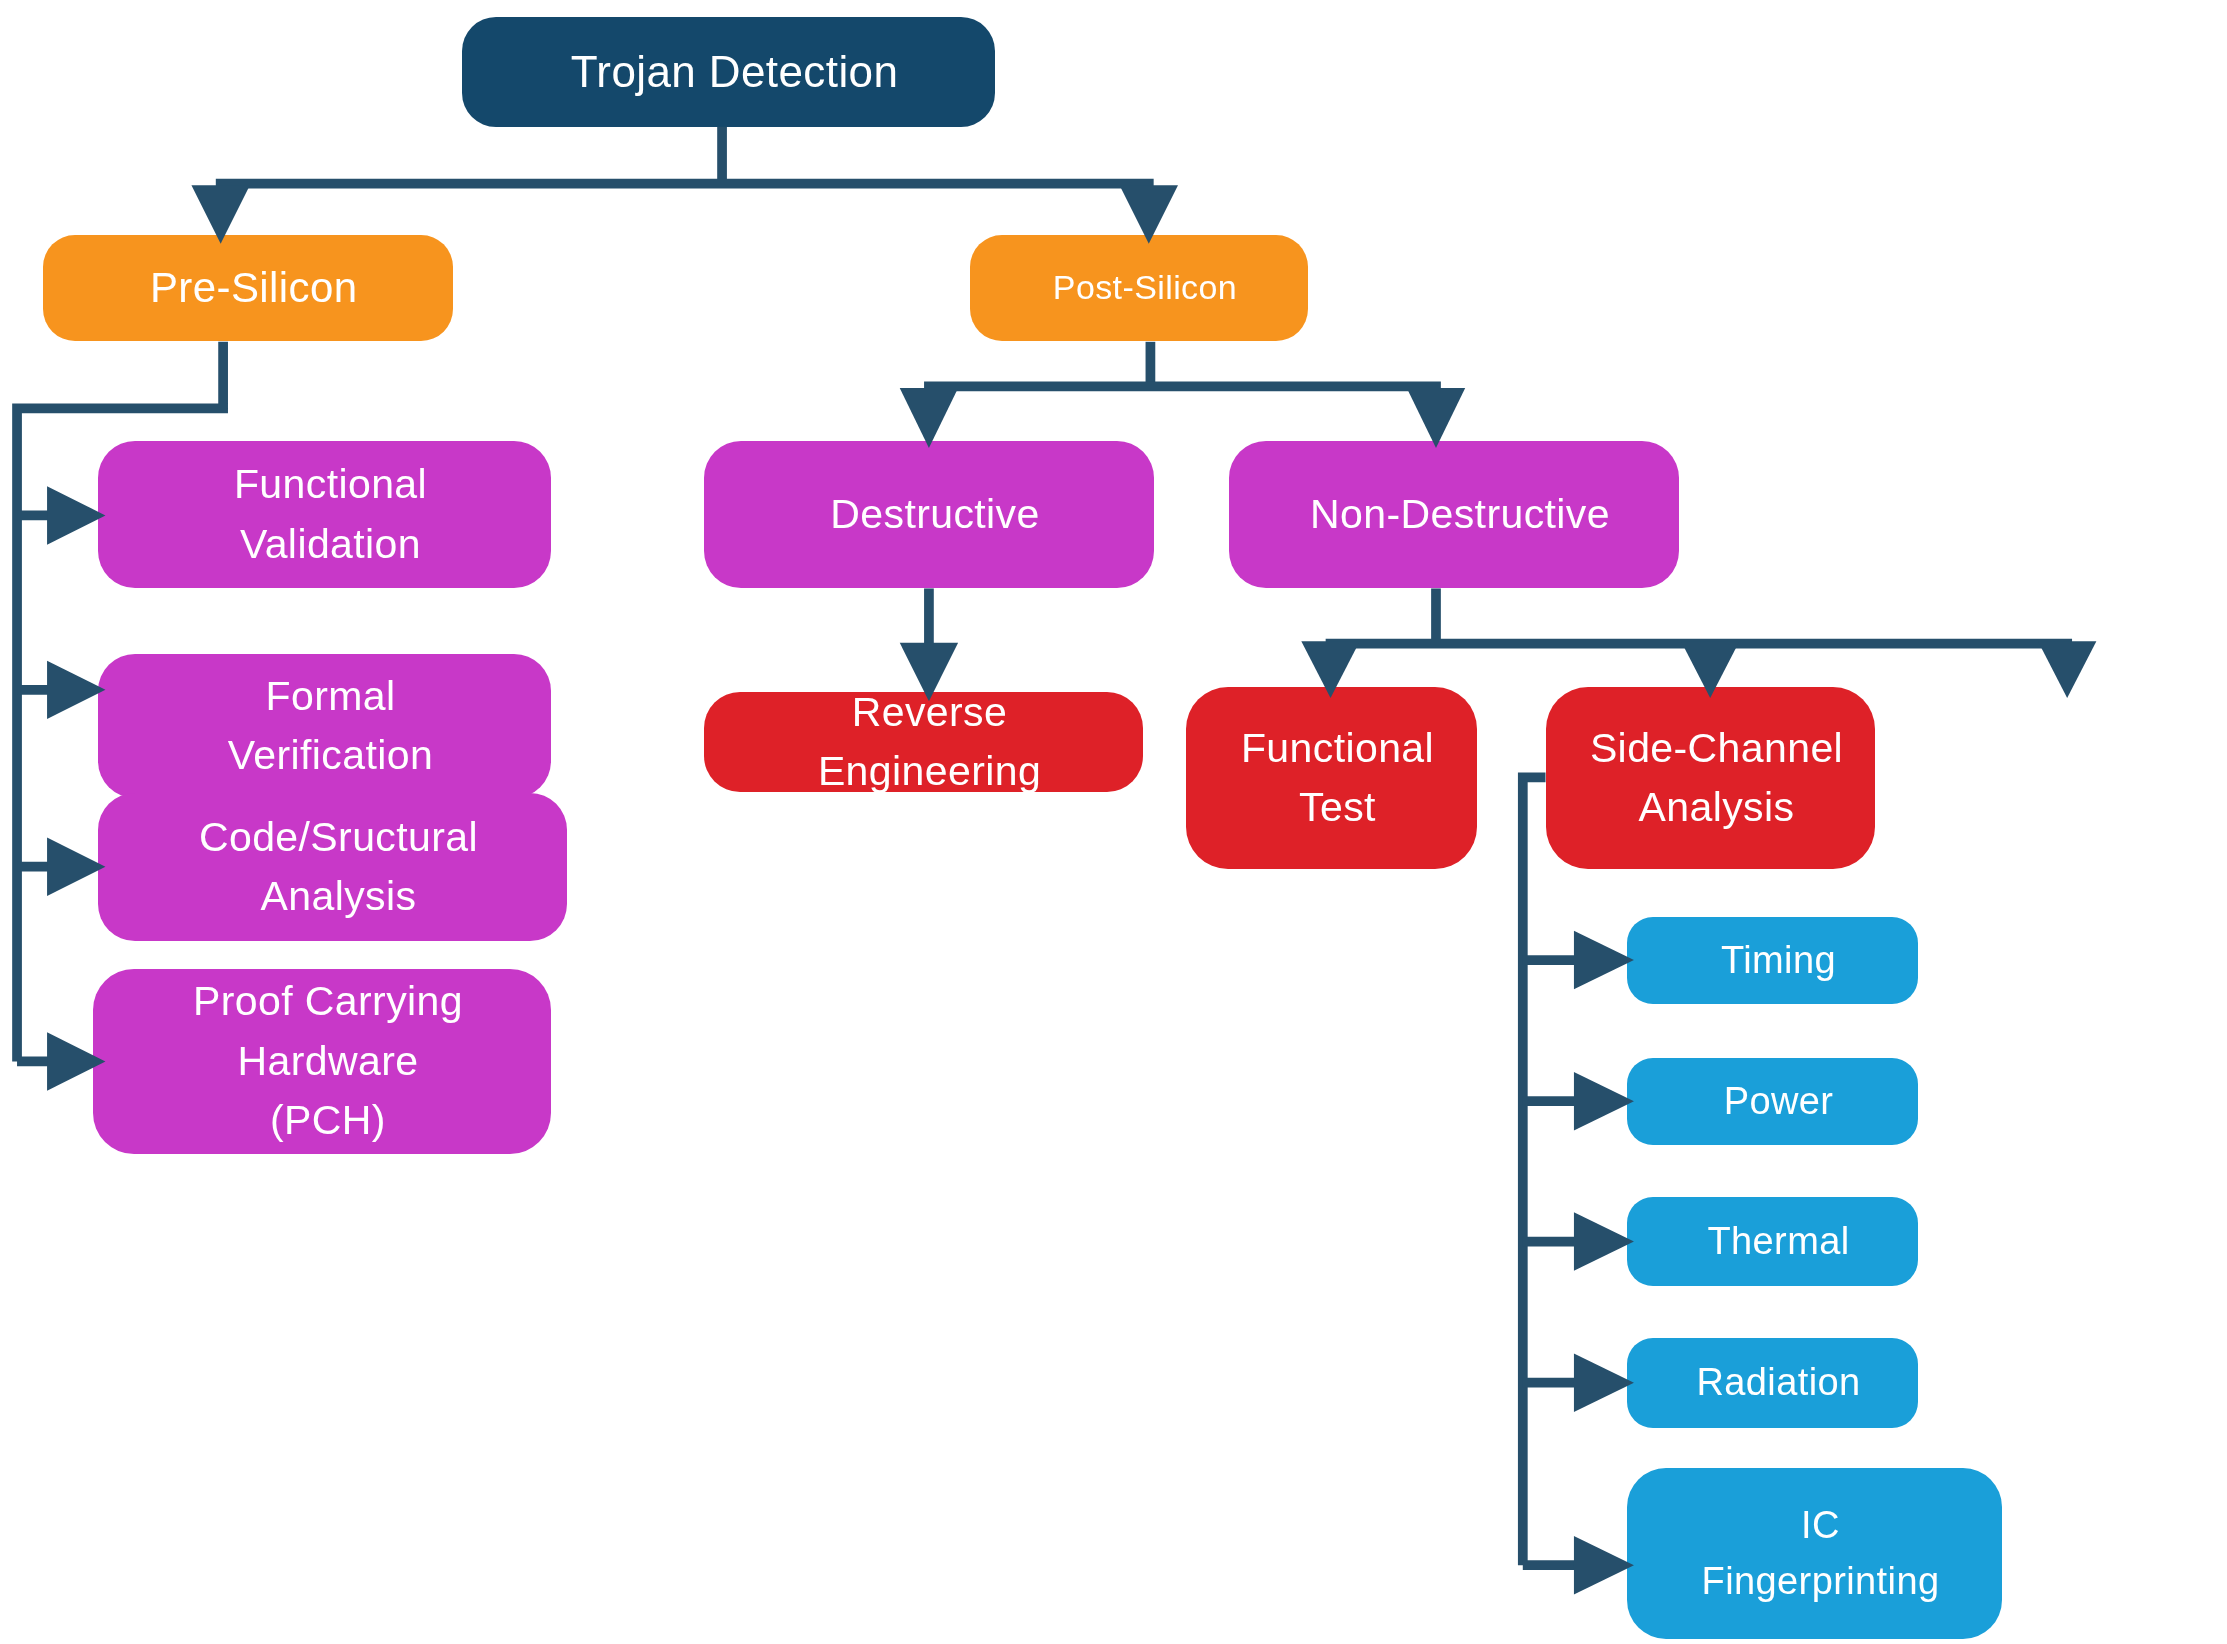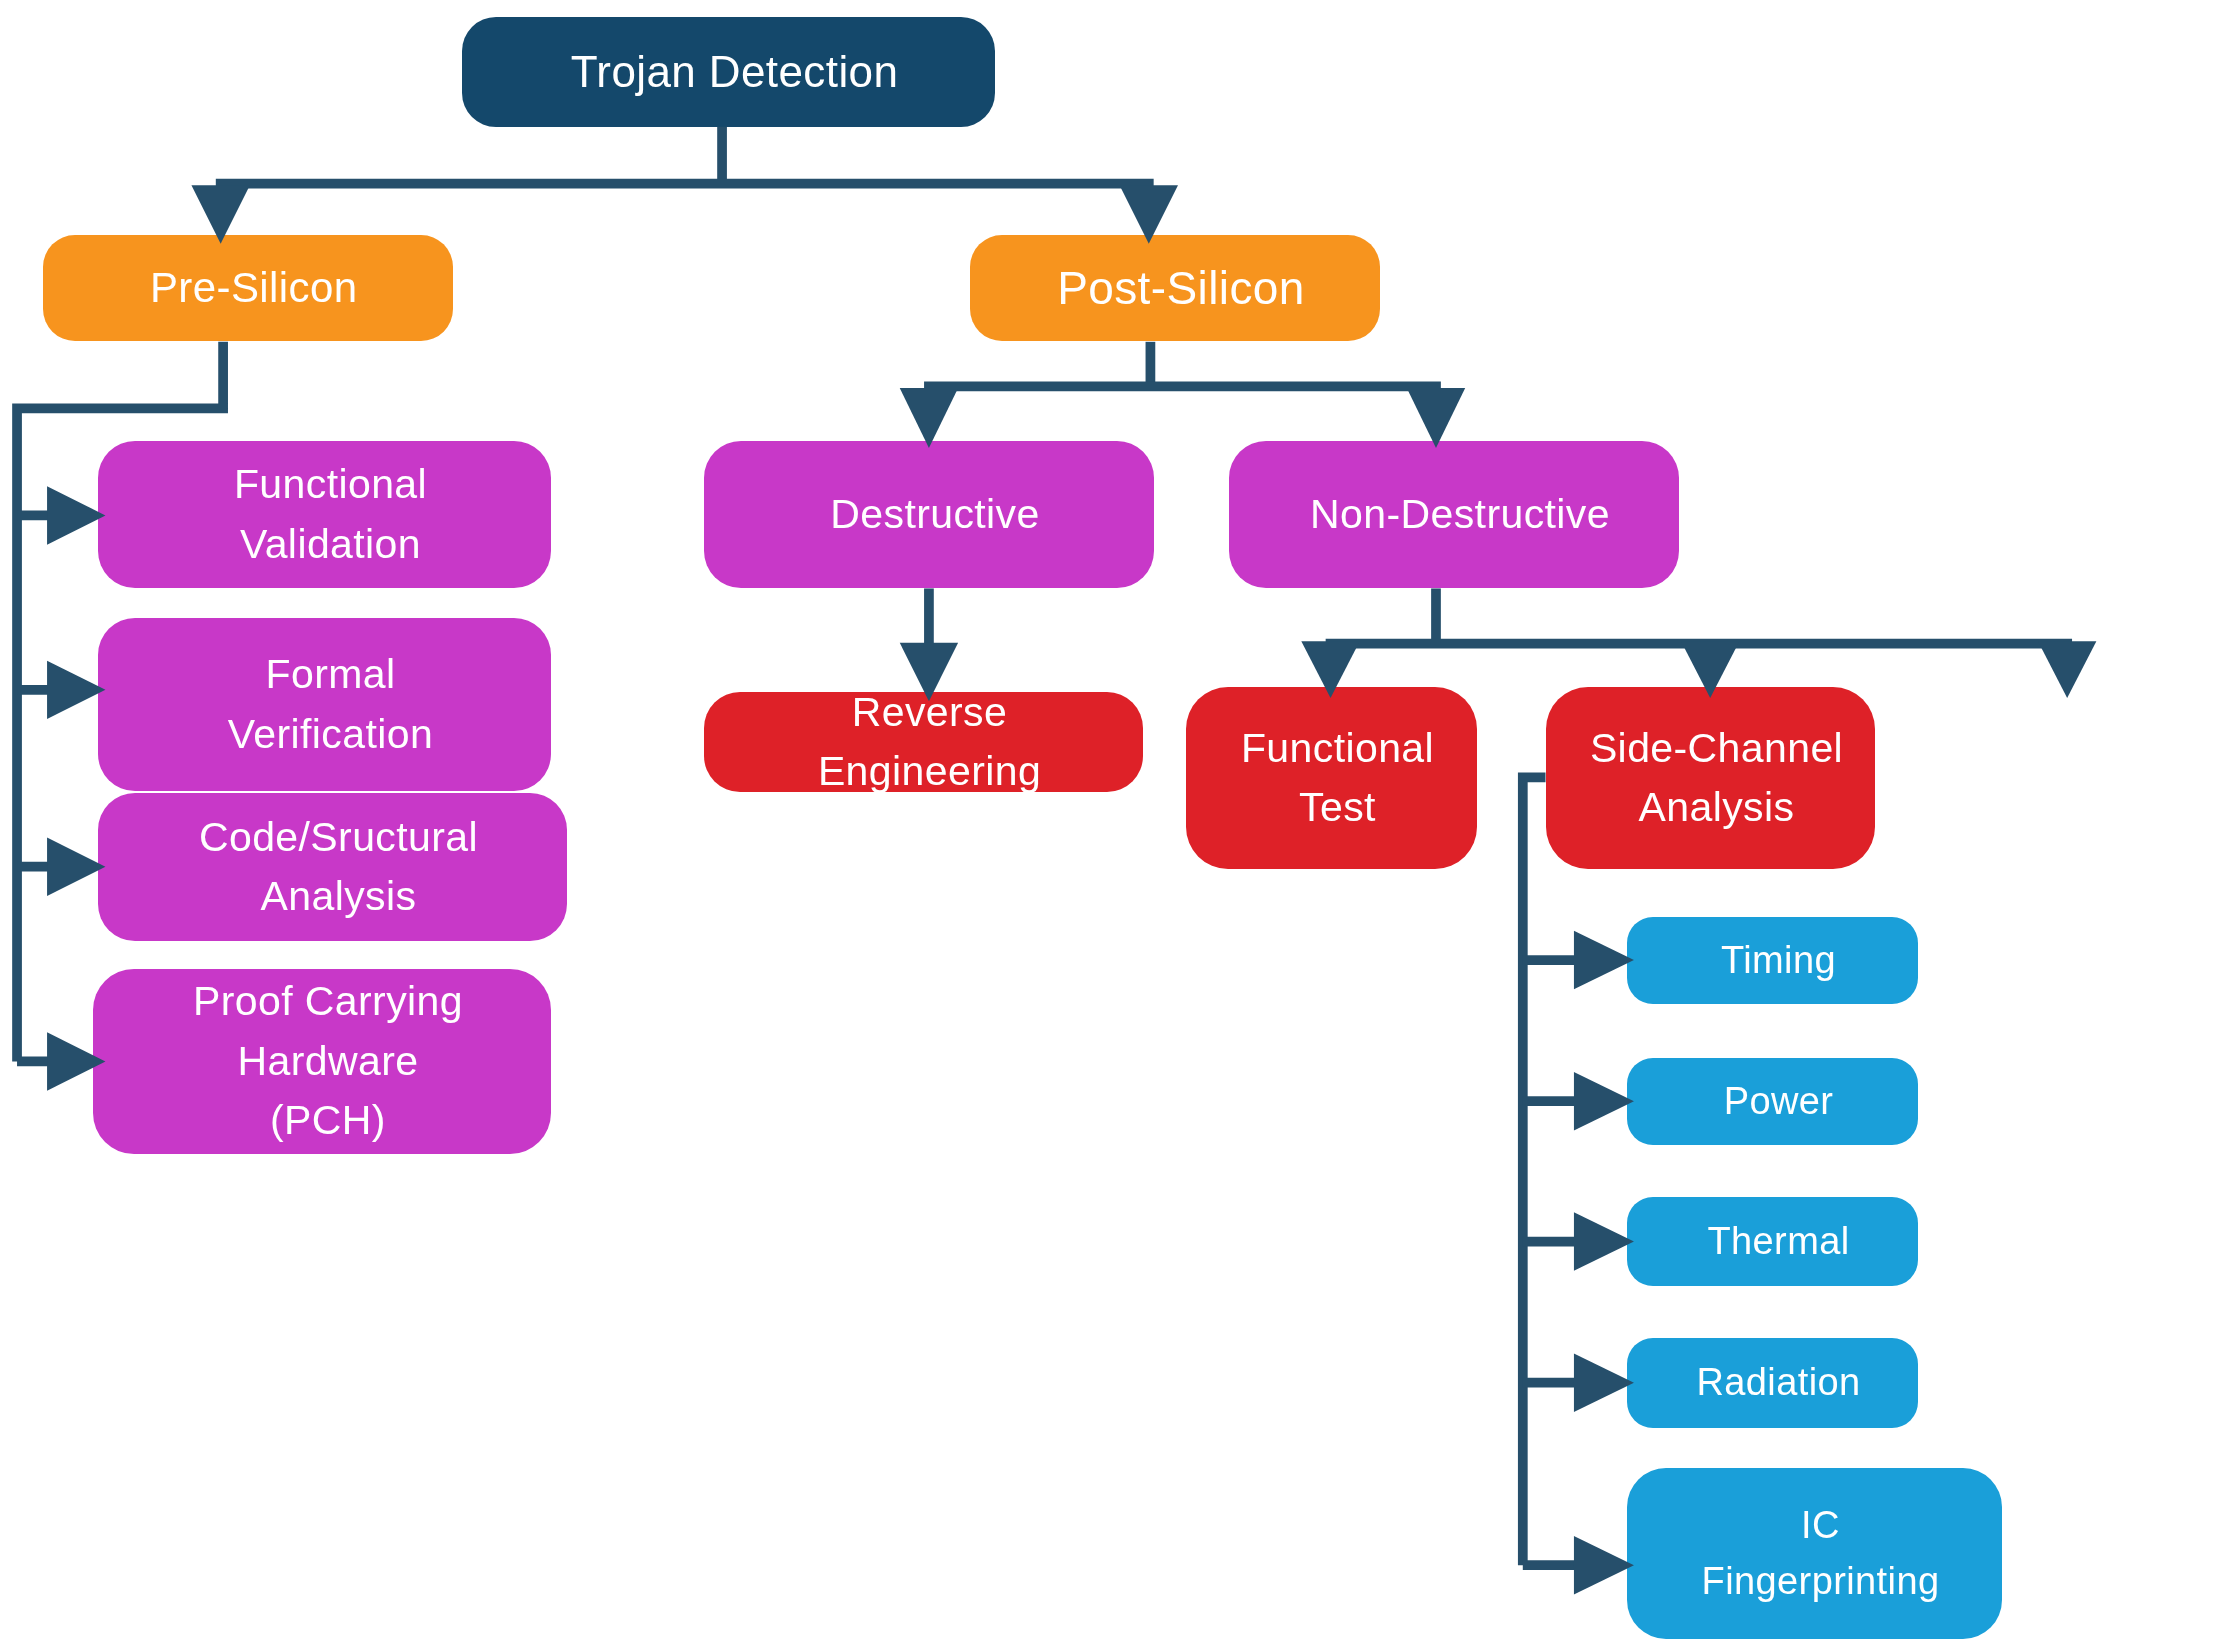--- a/index.html
+++ b/index.html
@@ -25,23 +25,23 @@
     padding-left:12px;
   }
   .navy   {background:var(--c-node_root,#14486B);}
   .orange {background:var(--c-node_level1,#F7941E);margin-left:24px;}
   .magenta{background:var(--c-node_level2,#C838C8);}
   .red    {background:var(--c-node_level3,#DE2128);}
   .cyan   {background:var(--c-node_level4,#1A9FD9);}
 
   #n-trojan   {left:462px;  top:17px;   width:533px; height:110px; border-radius:34px; font-size:44px;}
   #n-pre      {left:18.7px;   top:235px;  width:410px; height:106px; border-radius:32px; font-size:42px;}
-  #n-post     {left:946px; top:235px;  width:410px; height:106px; border-radius:32px; font-size:46px;}
+  #n-post     {left:946px; top:235px;  width:338px; height:106px; border-radius:32px; font-size:34px;}
   #n-fv       {left:98px;  top:441px;  width:453px; height:147px; border-radius:37px; font-size:41px;}
-  #n-formal   {left:98px;  top:618px;  width:453px; height:173px; border-radius:37px; font-size:41px;}
+  #n-formal   {left:98px;  top:654px;  width:453px; height:144px; border-radius:37px; font-size:41px;}
   #n-code     {left:98px;  top:793px;  width:469px; height:148px; border-radius:37px; font-size:41px;}
   #n-pch      {left:93px;  top:969px; width:458px; height:185px; border-radius:41px; font-size:41px;}
   #n-destr    {left:704px;  top:441px;  width:450px; height:147px; border-radius:37px; font-size:41px;}
   #n-nondestr {left:1229px; top:441px;  width:450px; height:147px; border-radius:37px; font-size:41px;}
   #n-reveng   {left:704px;  top:692px;  width:439px; height:100px; border-radius:36px; font-size:41px;}
   #n-functest {left:1186px; top:687px;  width:291px; height:182px; border-radius:42px; font-size:41px;}
   #n-sidech   {left:1546px; top:687px;  width:329px; height:182px; border-radius:42px; font-size:41px;}
   #n-atpg     {left:1913px; top:687px;  width:311px; height:182px; border-radius:42px; font-size:42px;}
   #n-timing   {left:1627px; top:917px; width:291px; height:87px; border-radius:26px; font-size:38px;}
   #n-power    {left:1627px; top:1058px; width:291px; height:87px; border-radius:26px; font-size:38px;}

